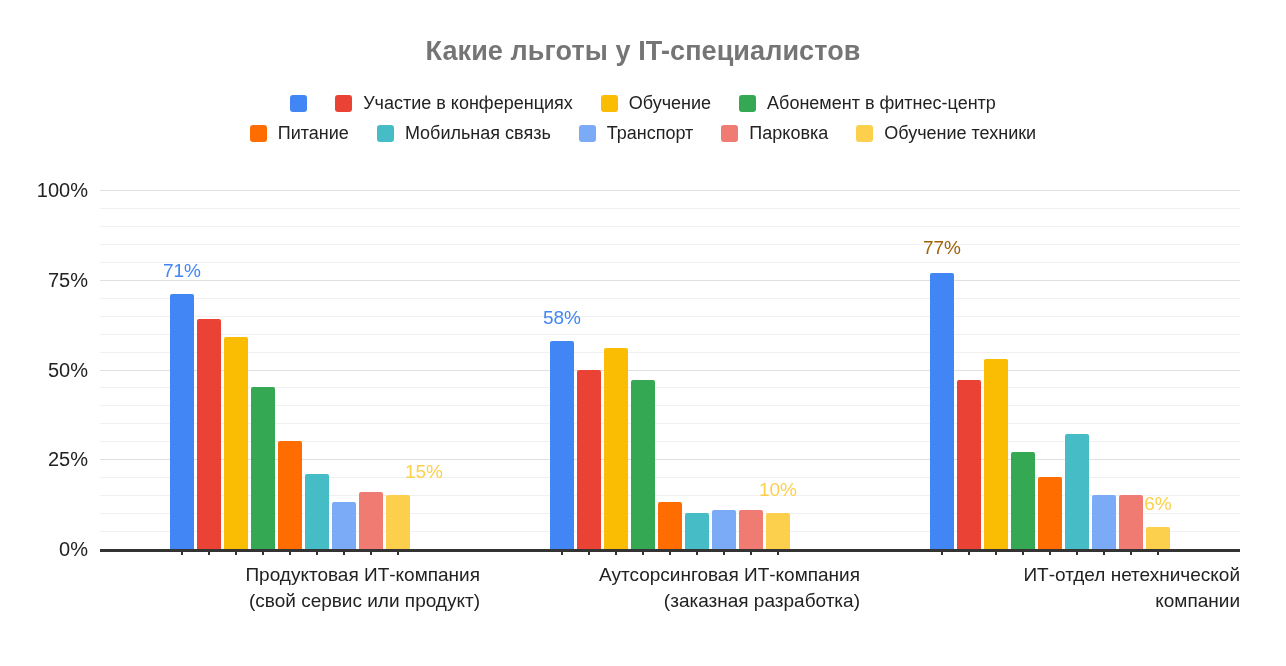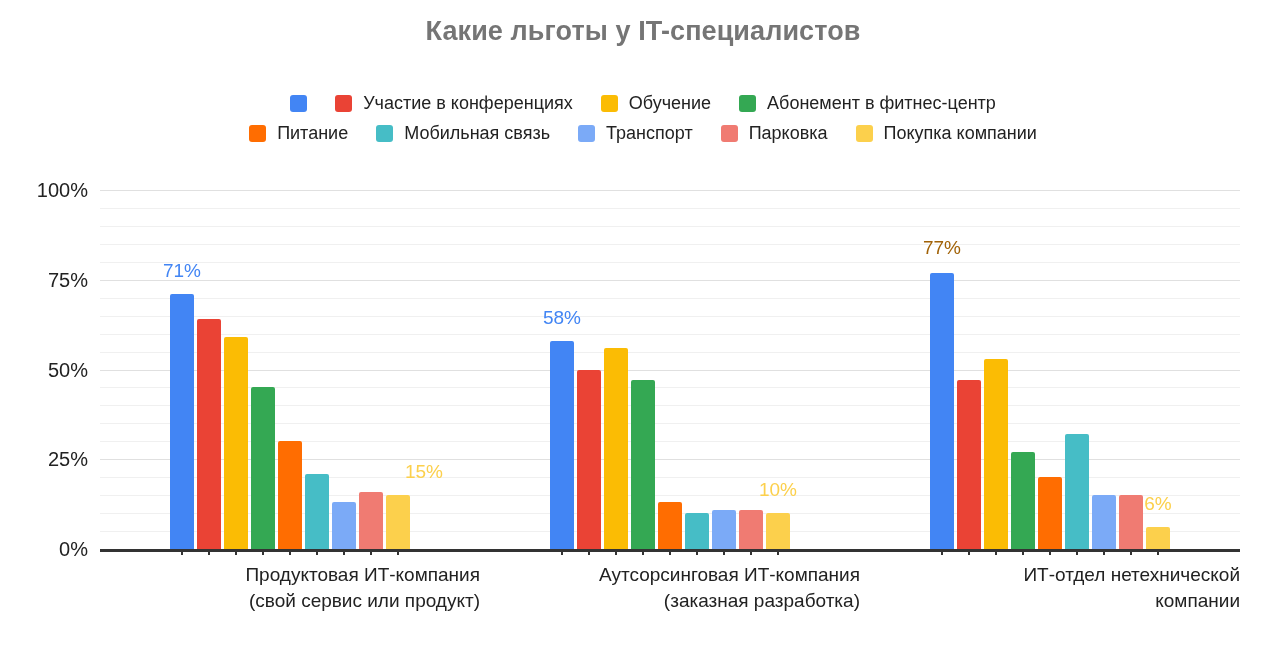--- a/index.html
+++ b/index.html
@@ -7,21 +7,21 @@
     width:1286px;height:666px;
     background:#ffffff;
     font-family:"Liberation Sans","DejaVu Sans",sans-serif;
     overflow:hidden;
     -webkit-font-smoothing:antialiased;
   }
   .chart-root{position:relative;width:1286px;height:666px;}
 
   
   .chart-title{
-    position:absolute;left:0;top:16px;width:1286px;
+    position:absolute;left:0;top:36px;width:1286px;
     text-align:center;
     font-size:27px;font-weight:bold;color:#757575;
     letter-spacing:0.1px;
   }
 
   
   .legend{
     position:absolute;left:0;top:88px;width:1286px;
   }
   .legend-row{
@@ -138,21 +138,21 @@
         <div class="legend-item">
           <span class="legend-swatch" style="background: rgb(123, 170, 247);"></span>
           <span class="legend-label">Транспорт</span>
         </div>
         <div class="legend-item">
           <span class="legend-swatch" style="background: rgb(240, 123, 114);"></span>
           <span class="legend-label">Парковка</span>
         </div>
         <div class="legend-item">
           <span class="legend-swatch" style="background: rgb(252, 208, 76);"></span>
-          <span class="legend-label">Покупка компании</span>
+          <span class="legend-label">Обучение техники</span>
         </div>
       </div>
     </div>
 
   <div class="ytick-wrap" id="yaxis">
       <div class="ytick-lbl" style="top: 359px;">0%</div>
       <div class="ytick-lbl" style="top: 269.25px;">25%</div>
       <div class="ytick-lbl" style="top: 179.5px;">50%</div>
       <div class="ytick-lbl" style="top: 89.75px;">75%</div>
       <div class="ytick-lbl" style="top: 0px;">100%</div>

